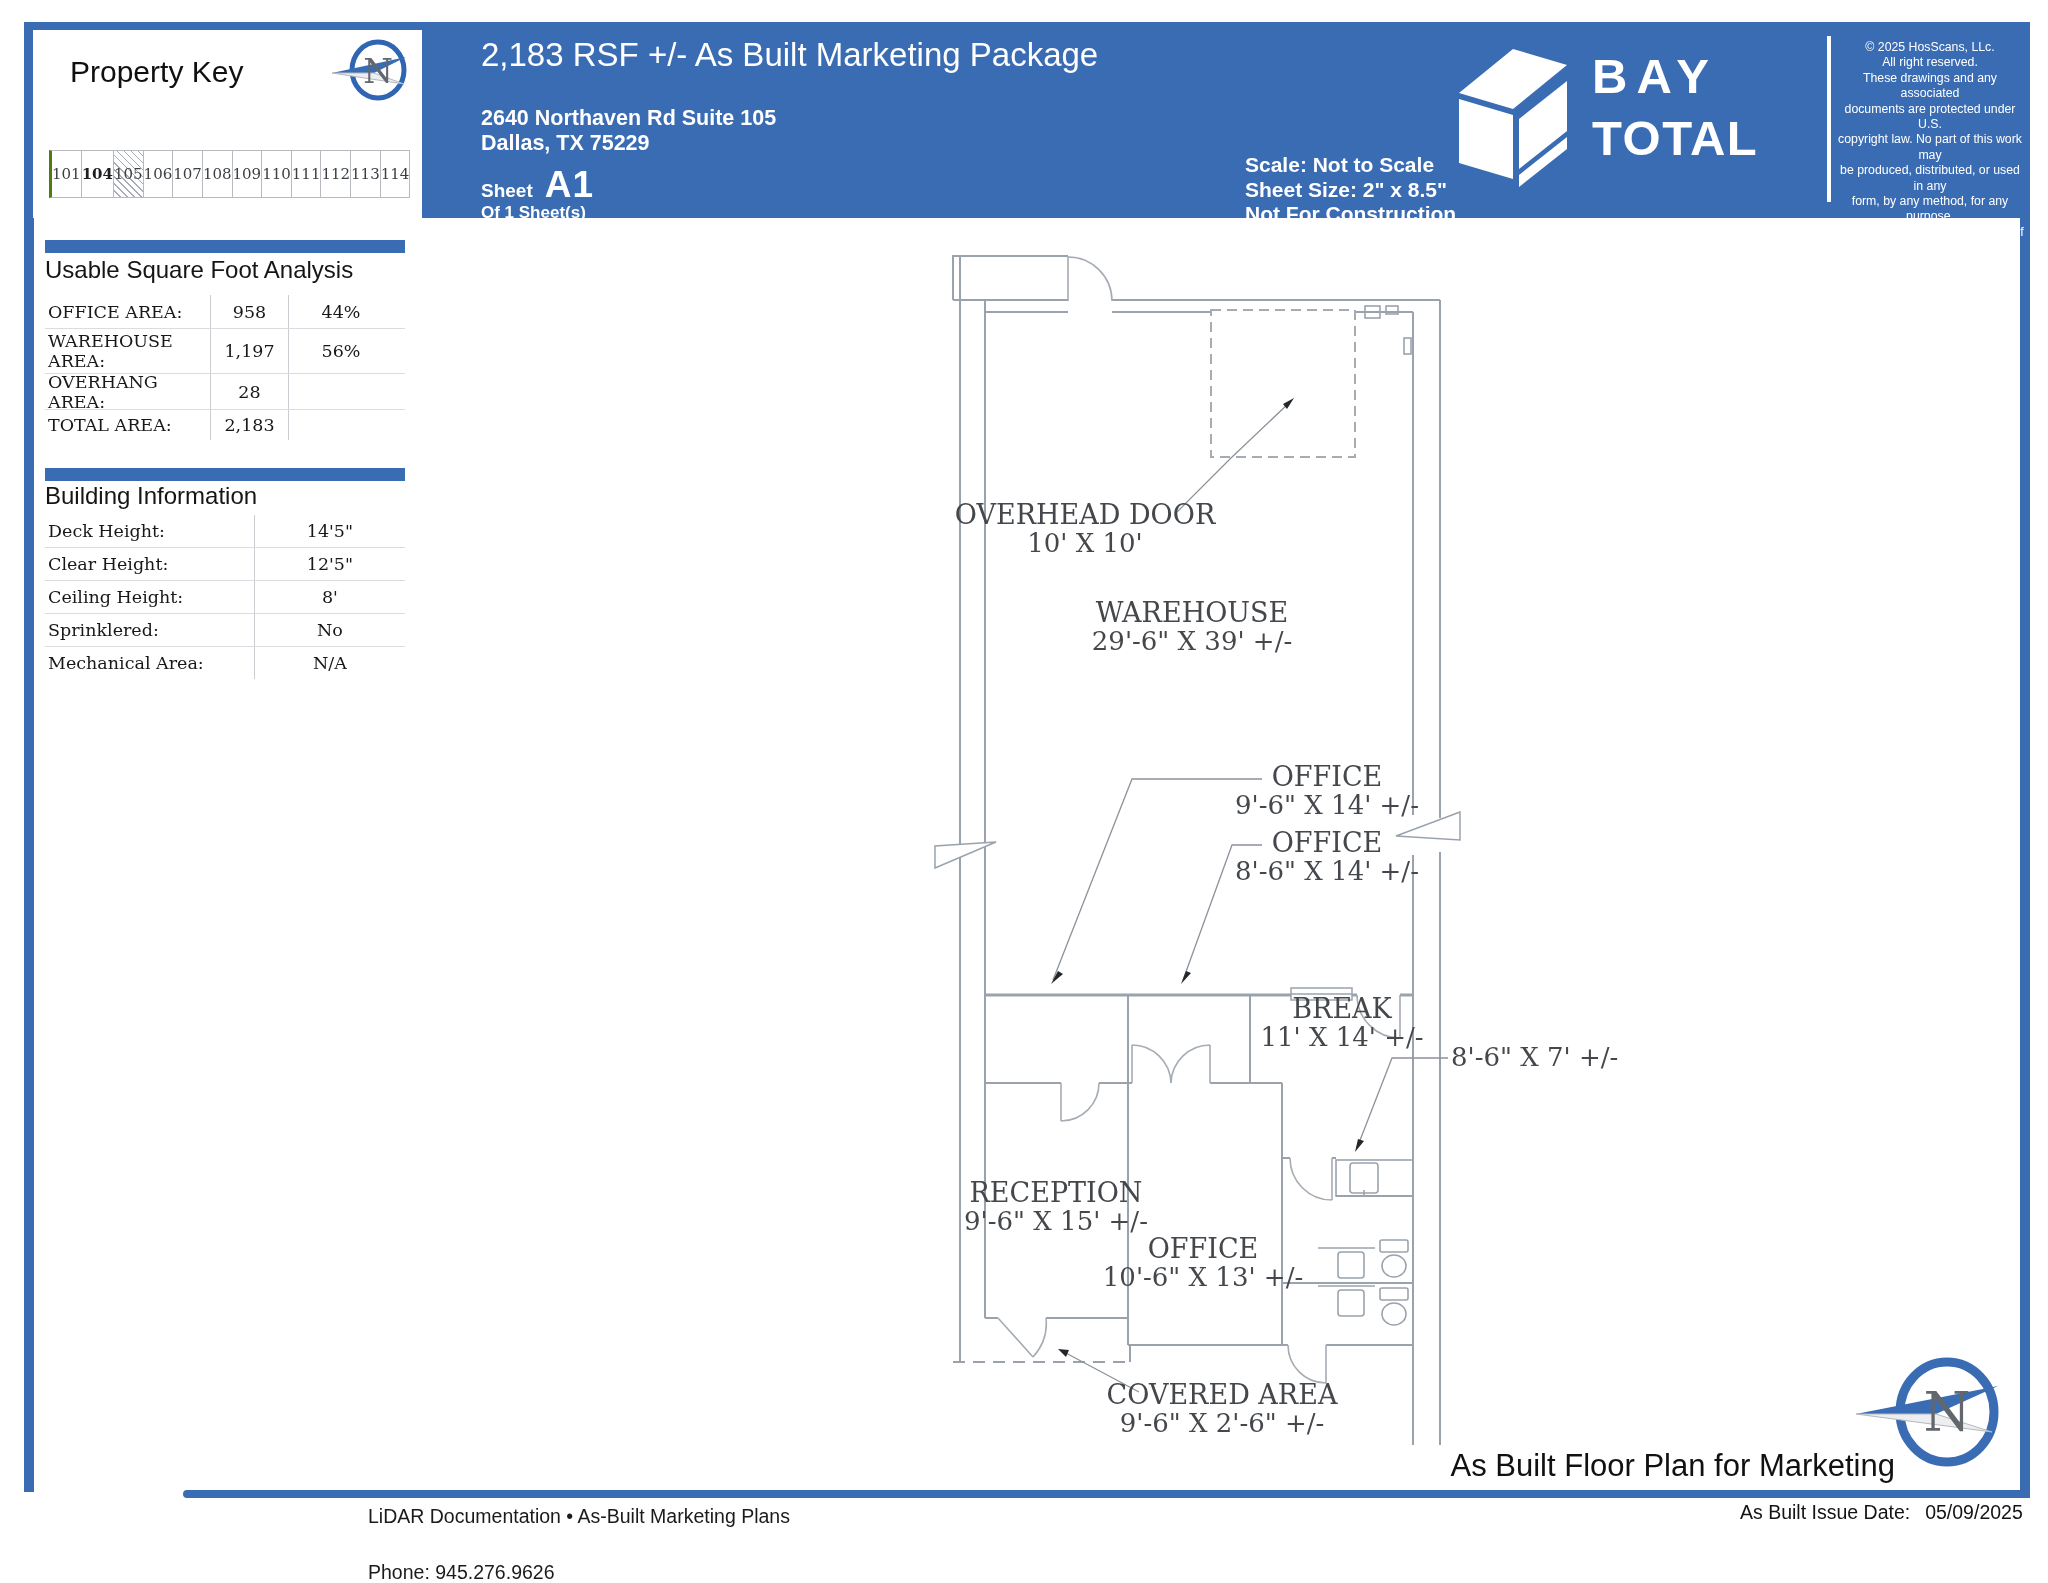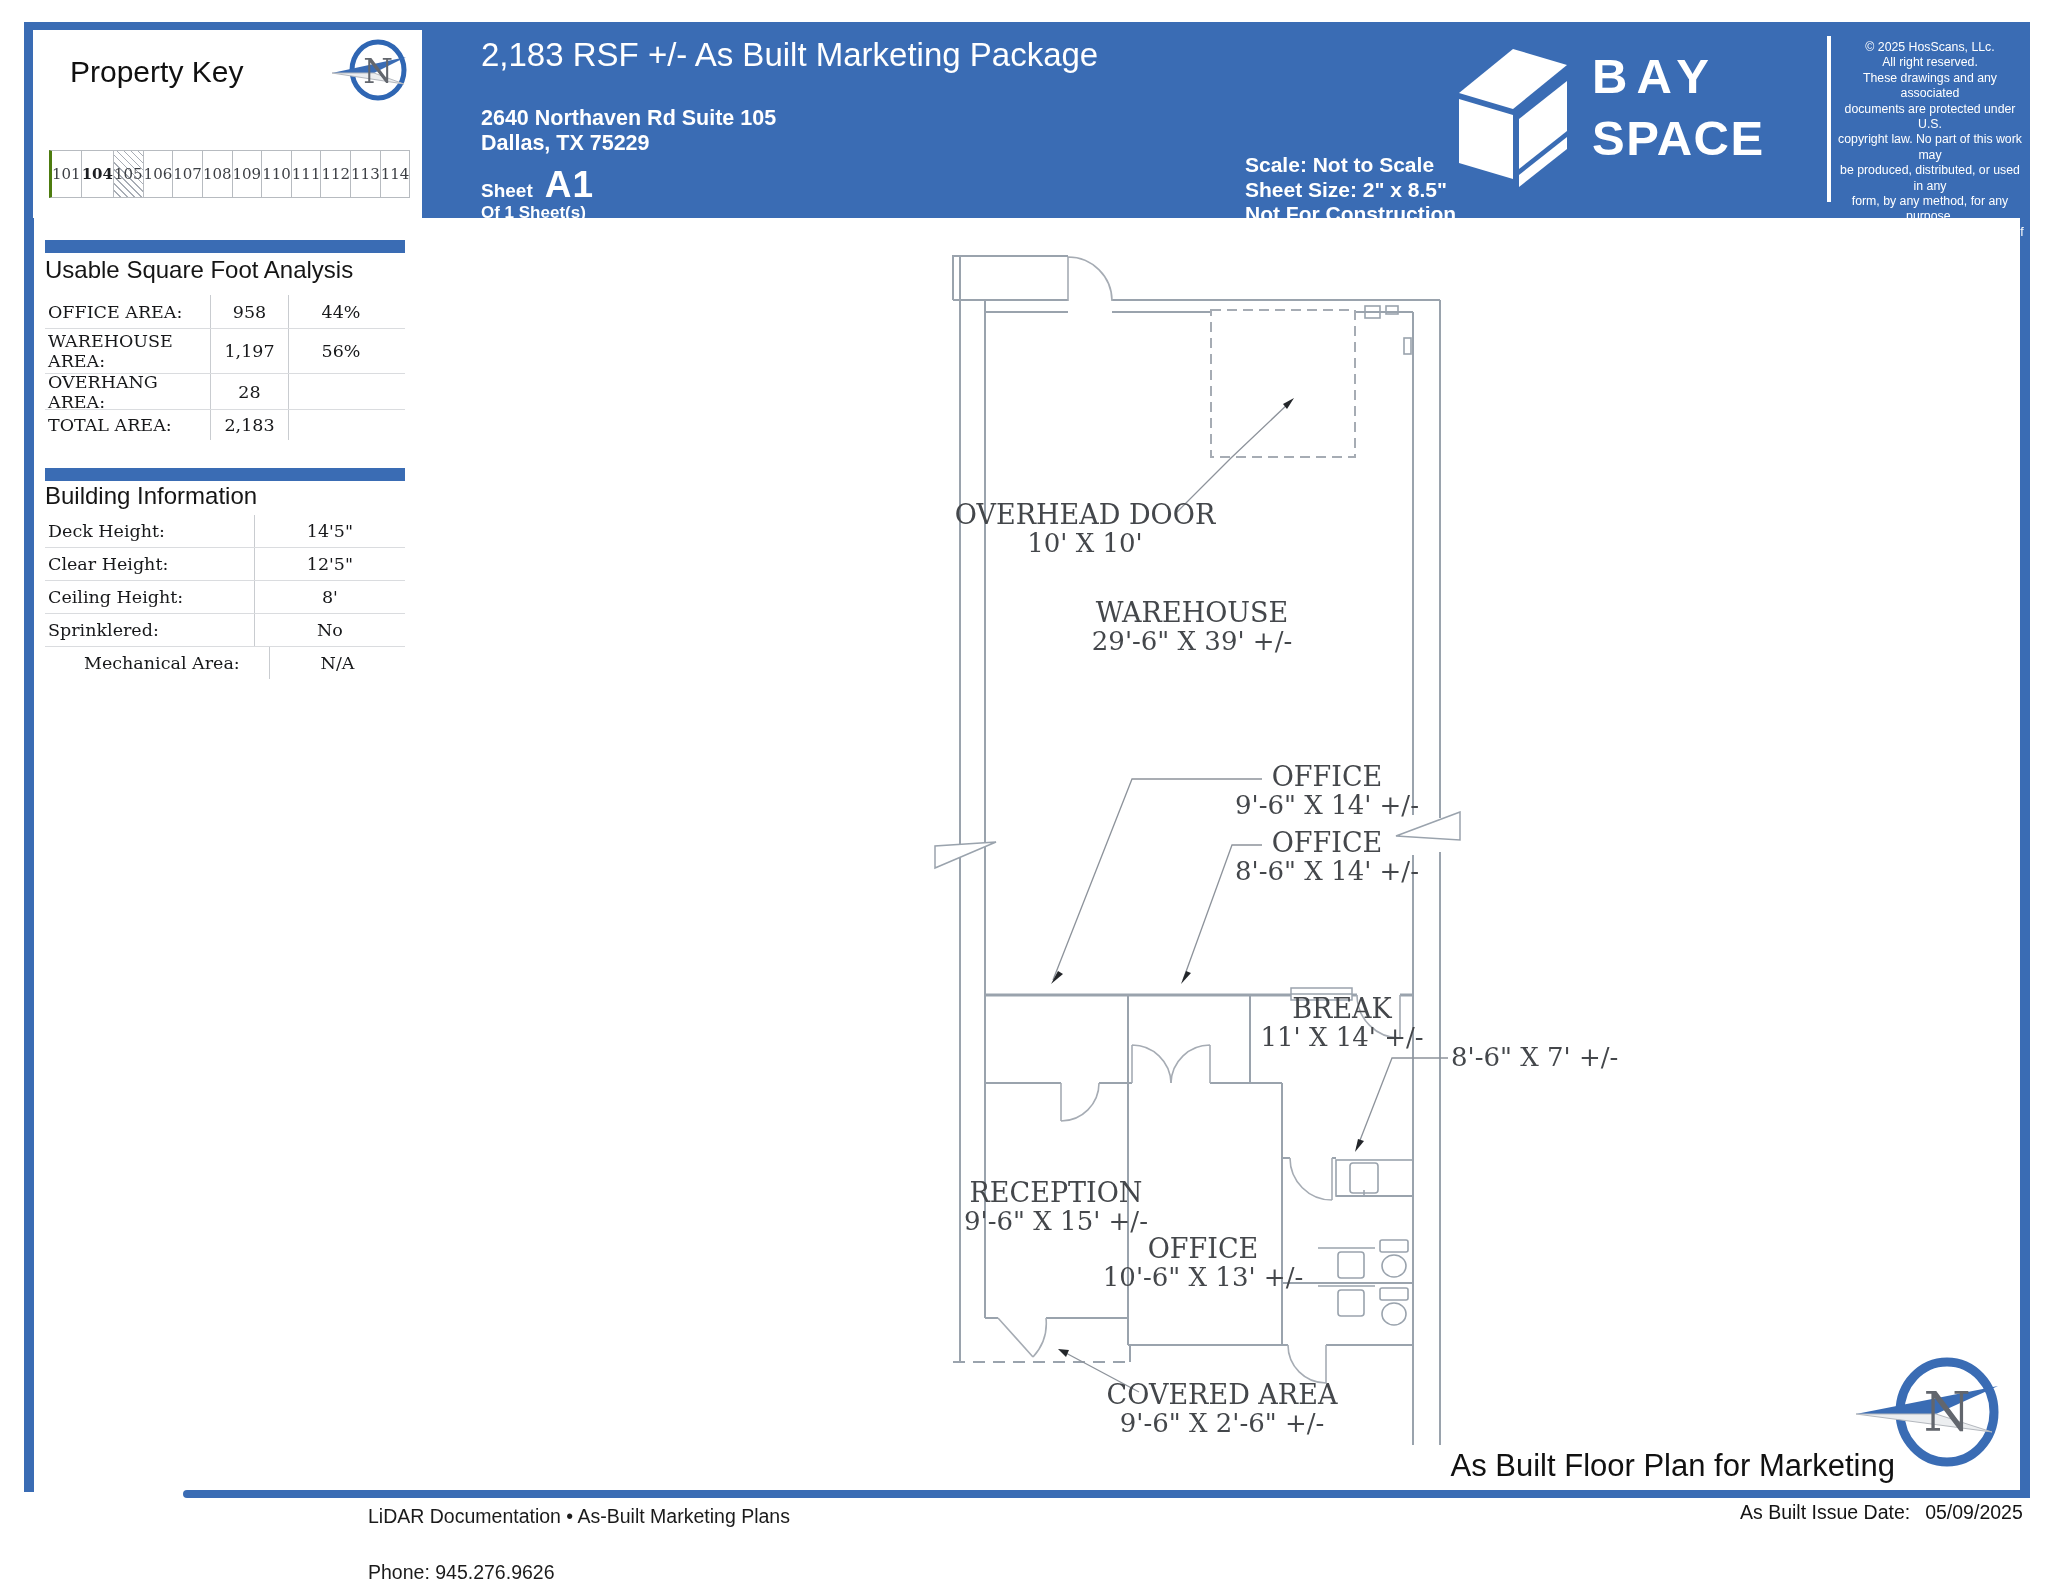--- a/index.html
+++ b/index.html
@@ -106,21 +106,21 @@
 Sheet Size: 2" x 8.5"
 Not For Construction</div>
 
   <svg class="abs" style="left:1455px;top:45px;" width="125" height="150" viewBox="0 0 125 150">
     <polygon points="4,48 58,4 112,20 58,64" fill="#ffffff"></polygon>
     <polygon points="4,54 58,70 58,134 4,118" fill="#ffffff"></polygon>
     <polygon points="64,74 112,36 112,86 64,124" fill="#ffffff"></polygon>
     <polygon points="64,130 112,92 112,104 64,142" fill="#ffffff"></polygon>
   </svg>
   <div class="abs brand-top">BAY</div>
-  <div class="abs brand-bottom">SPACE</div>
+  <div class="abs brand-bottom">TOTAL</div>
   <div class="abs hd-sep"></div>
   <div class="abs hd-copy">© 2025 HosScans, LLc.
 All right reserved.
 These drawings and any associated
 documents are protected under U.S.
 copyright law. No part of this work may
 be produced, distributed, or used in any
 form, by any method, for any purpose,
 without the prior written consent of
 HosScans, LLC. Unauthorized use is
@@ -163,21 +163,21 @@
       <div class="tc-val">12'5"</div>
     </div>
     <div class="trow" style="height:32px;">
       <div class="tc-label">Ceiling Height:</div>
       <div class="tc-val">8'</div>
     </div>
     <div class="trow" style="height:32px;">
       <div class="tc-label">Sprinklered:</div>
       <div class="tc-val">No</div>
     </div>
-    <div class="trow" style="height:32px;margin-left:36px;">
+    <div class="trow" style="height:32px;">
       <div class="tc-label">Mechanical Area:</div>
       <div class="tc-val">N/A</div>
     </div>
   </div>
 
   <svg class="abs plan-svg" width="700" height="1215" viewBox="930 230 700 1215">
 
     <g stroke="#9aa3ad" stroke-width="2" fill="none">
       <path d="M953,300 L953,256 L1068,256"></path>
       <path d="M960,256 L960,1362"></path>

